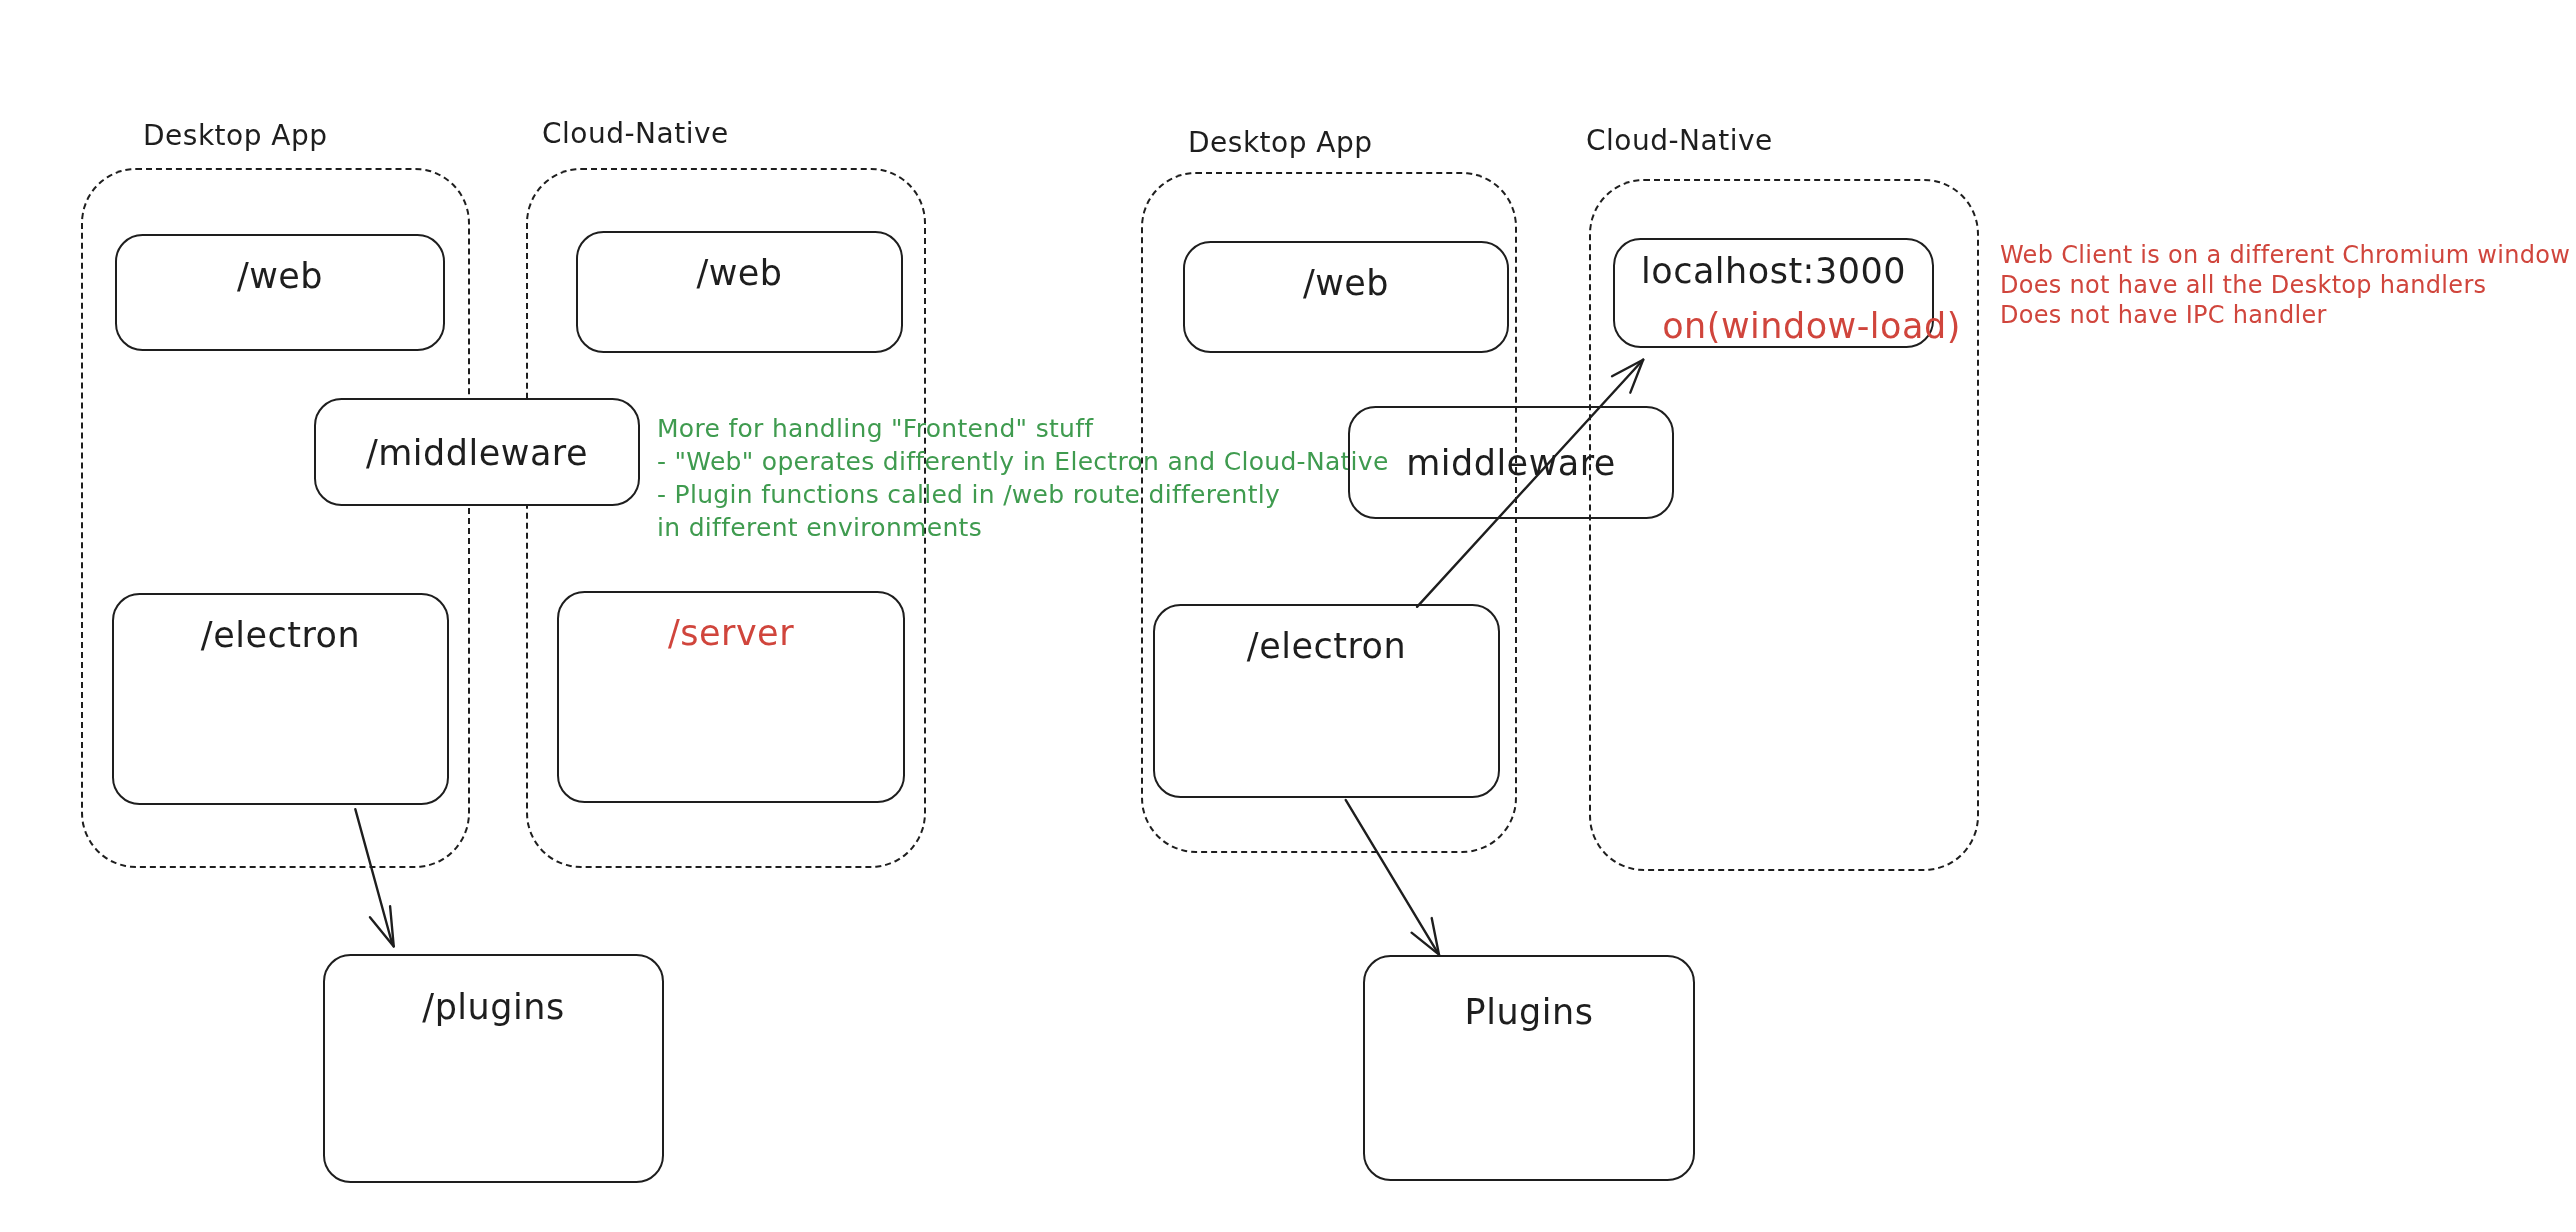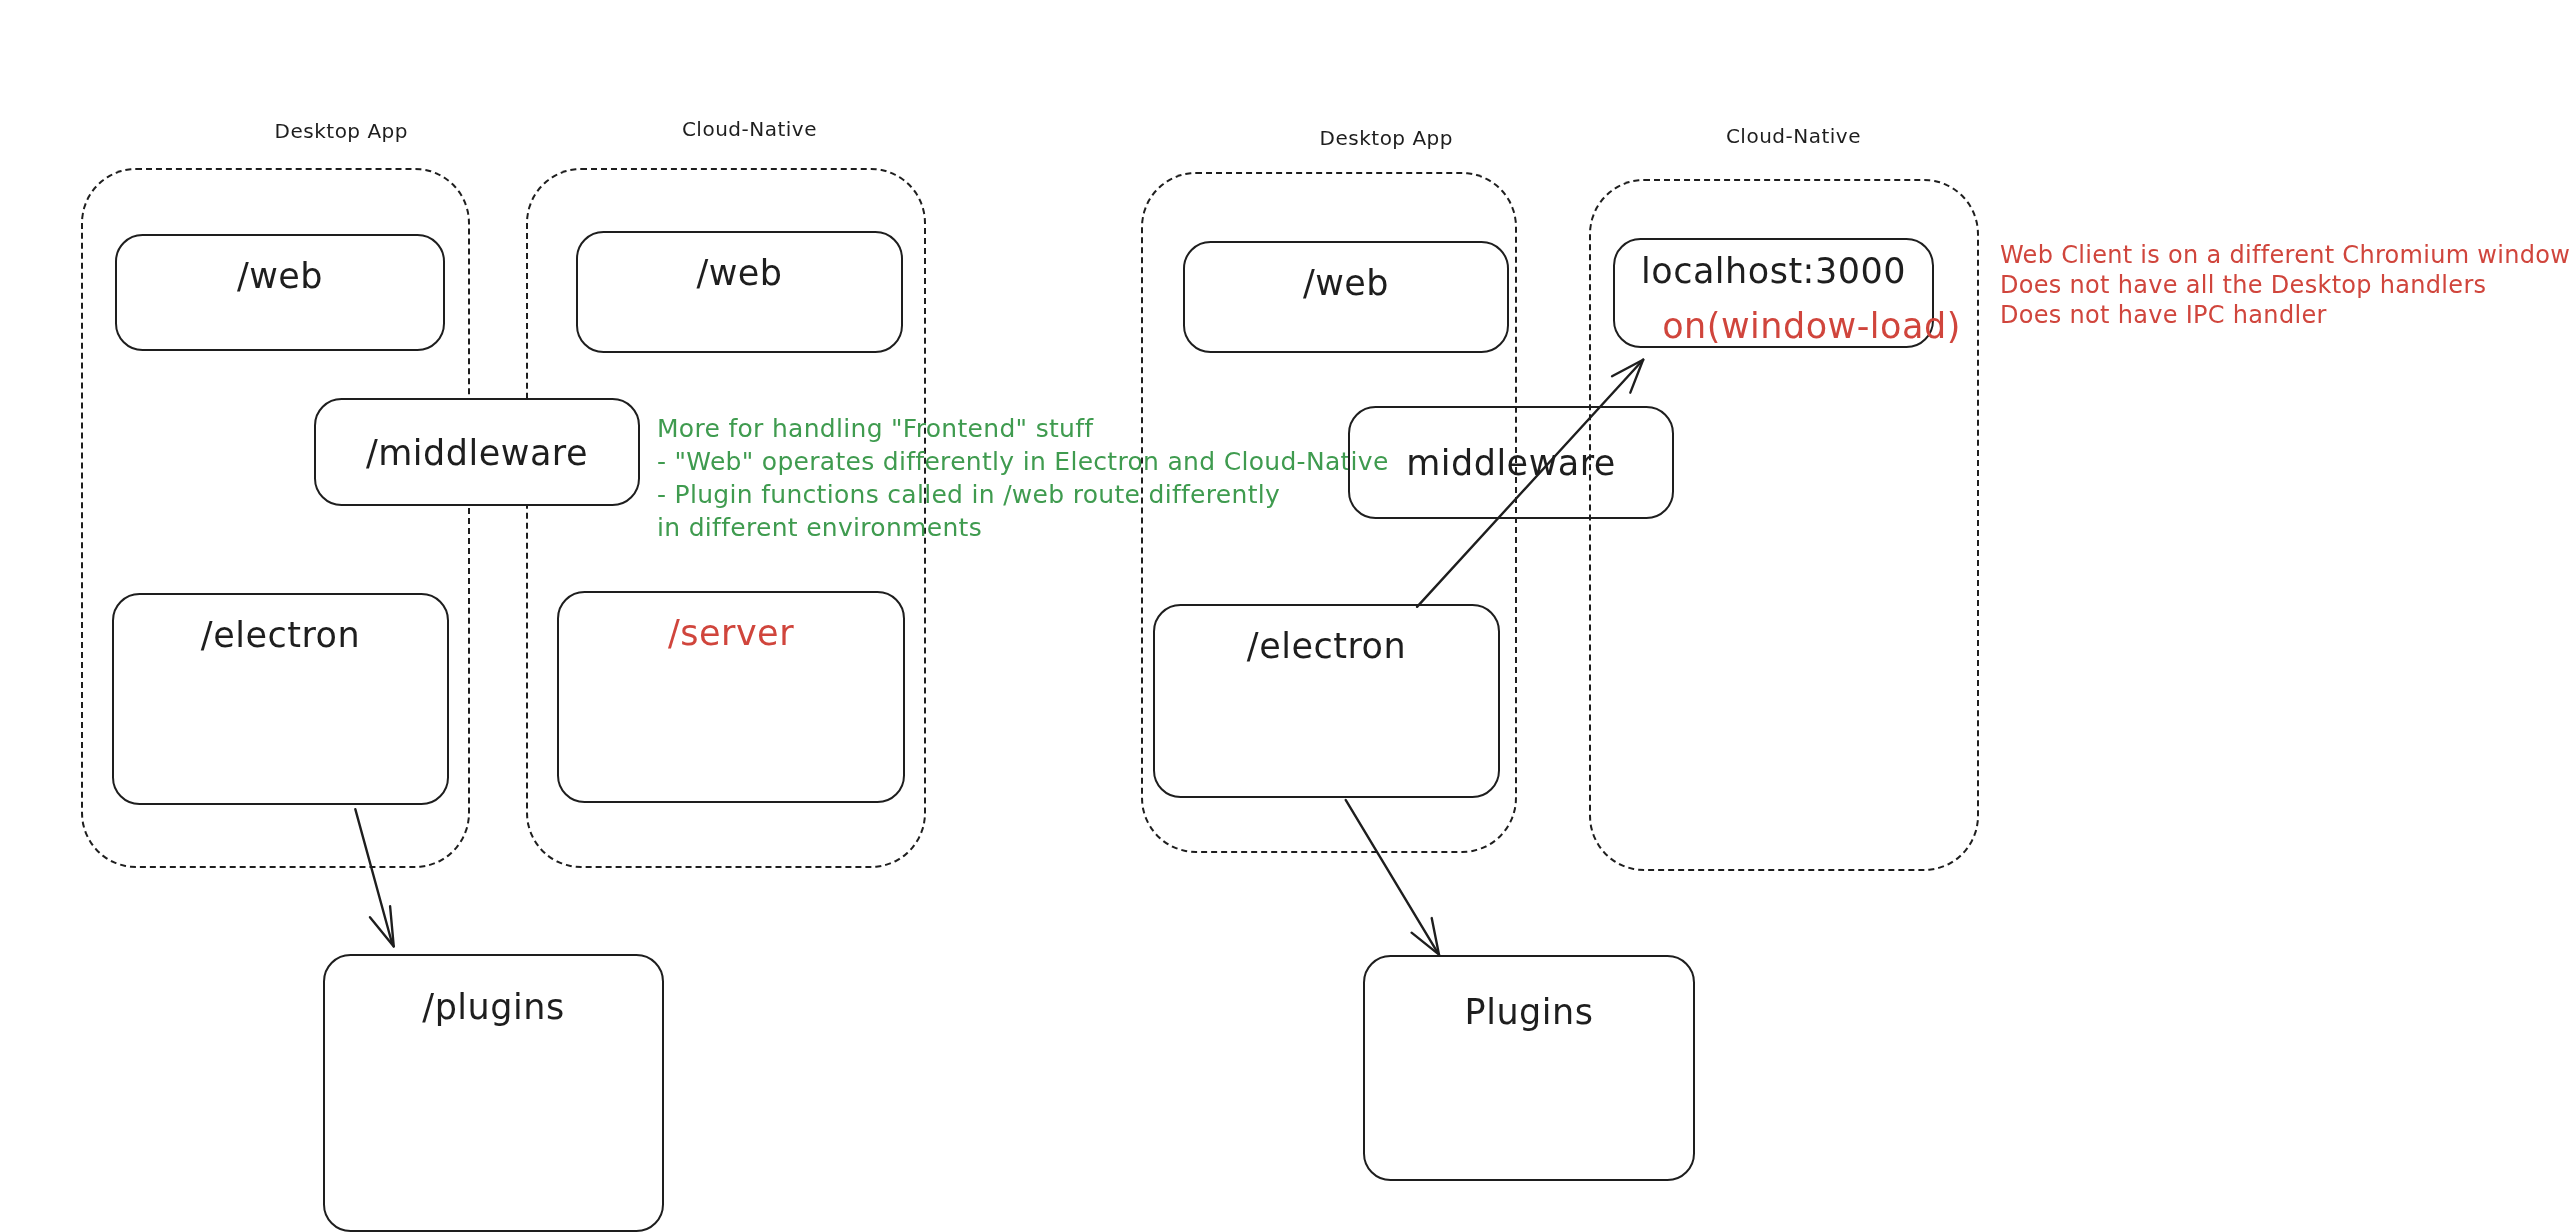--- a/index.html
+++ b/index.html
@@ -1,19 +1,19 @@
 <!DOCTYPE html>
 <html style="font-size:14.6px"><head>
 <meta charset="utf-8">
 <style>
   html,body{margin:0;padding:0;background:#ffffff;}
   body{font-family:"DejaVu Sans","Liberation Sans",sans-serif;color:var(--stroke,#1e1e1e);}
   .canvas{position:relative;width:2576px;height:1232px;background:#ffffff;overflow:hidden;}
 
-  .group-label{position:absolute;text-align:right;font-size:20px;letter-spacing:0.5px;white-space:nowrap;}
+  .group-label{position:absolute;text-align:left;font-size:28px;letter-spacing:0.5px;white-space:nowrap;}
 
   .container{position:absolute;border:2.3px dashed var(--stroke,#1e1e1e);border-radius:55px;background:transparent;}
 
   .box{position:absolute;border:2.3px solid var(--stroke,#1e1e1e);border-radius:27.5px;background:#ffffff00;
        display:flex;flex-direction:column;align-items:center;padding-top:20px;box-sizing:border-box;}
   .box .lbl{font-size:35px;letter-spacing:0.5px;white-space:nowrap;}
   .box.center-lbl{justify-content:center;padding-top:1px;}
   .red-text{color:var(--red,#d0453c);}
 
   .note{position:absolute;font-size:25px;line-height:33px;letter-spacing:0.3px;white-space:nowrap;}
@@ -51,21 +51,21 @@
   </div>
 
   <div class="box" style="left:112px;top:593px;width:337px;height:212px;">
     <span class="lbl">/electron</span>
   </div>
 
   <div class="box" style="left:557px;top:591px;width:348px;height:212px;">
     <span class="lbl red-text">/server</span>
   </div>
 
-  <div class="box" style="left:323px;top:954px;width:341px;height:278px;padding-top:31px;">
+  <div class="box" style="left:323px;top:954px;width:341px;height:229px;padding-top:31px;">
     <span class="lbl">/plugins</span>
   </div>
 
   <div class="note green" style="left:657px;top:412px;">
     <div>More for handling "Frontend" stuff</div>
     <div>- "Web" operates differently in Electron and Cloud-Native</div>
     <div>- Plugin functions called in /web route differently</div>
     <div>in different environments</div>
   </div>
 

